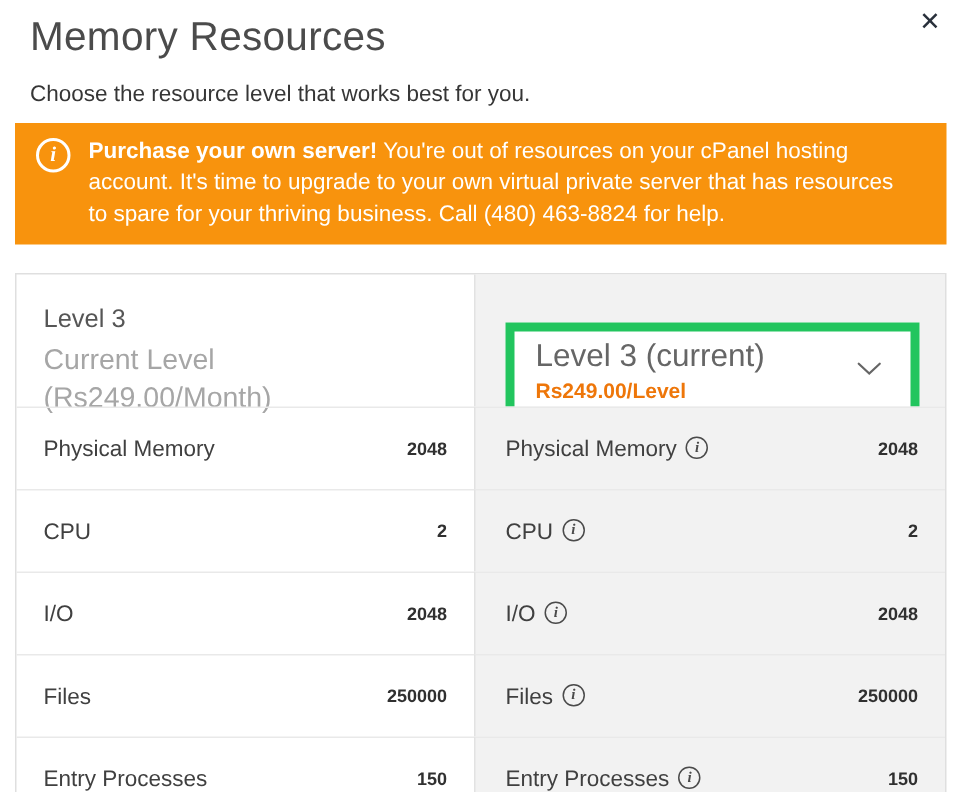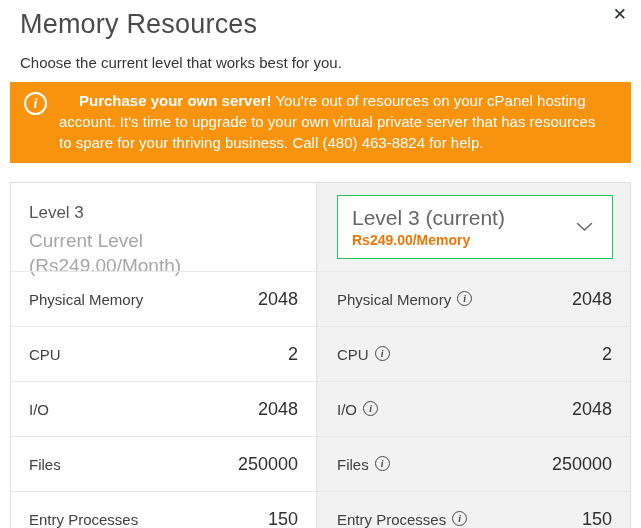--- a/index.html
+++ b/index.html
@@ -58,21 +58,21 @@
     font-family: "Liberation Serif", serif;
     font-style: italic;
     font-weight: bold;
     font-size: 14px;
     margin: 2px 12px 0 0;
   }
   .callout-text {
     font-size: 15px;
     line-height: 21px;
   }
-  .callout-text b { font-weight: bold; margin-left: 20px; }
+  .callout-text b { font-weight: bold; }
   
   .resource-table {
     margin: 19px 10px 0 10px;
     width: 621px;
     border: 1px solid #dfdfdf;
     display: grid;
     grid-template-columns: 305px 1fr;
     background: #ffffff;
   }
   .cell { border-top: 1px solid #e9e9e9; }
@@ -81,40 +81,41 @@
     border-left: 1px solid #e2e2e2;
   }
   .hcell { border-top: none; }
   .hcell.left { padding: 15px 18px 0 18px; height: 88px; }
   .level-name { font-size: 17px; color: #565656; line-height: 30px; font-weight: 300; }
   .level-sub  { font-size: 19px; color: #a6a6a6; line-height: 25px; font-weight: 300; }
   .hcell.right { padding: 12px 17px 12px 20px; height: 88px; }
   .dropdown {
     height: 100%;
     background: #ffffff;
-    border: 1px solid #22c55e;
+    border: 6px solid #22c55e;
     display: flex;
     align-items: center;
     justify-content: space-between;
     padding: 0 19px 0 14px;
     cursor: pointer;
+    margin-top: 20px;
   }
   .dd-level { font-size: 21px; color: #666666; line-height: 26px; font-weight: 300; }
   .dd-price { font-size: 14px; color: #ee7609; line-height: 18px; font-weight: bold; }
   .chevron { flex: 0 0 auto; margin-left: 8px; }
   .drow {
     height: 55px;
     display: flex;
     align-items: center;
     justify-content: space-between;
     padding: 5px 18px;
   }
   .drow.right { padding-left: 20px; }
   .rlabel { font-size: 15px; color: #404040; display: flex; align-items: center; }
-  .rvalue { font-size: 18px; color: #303030; }
+  .rvalue { font-size: 12px; color: #303030; font-weight: bold; }
   .info-icon {
     display: inline-flex;
     width: 15px;
     height: 15px;
     border: 1px solid #4a4a4a;
     border-radius: 50%;
     align-items: center;
     justify-content: center;
     font-family: "Liberation Serif", serif;
     font-style: italic;
@@ -128,38 +129,38 @@
 </head>
 <body>
 
 <div class="modal">
 
   <div class="modal-top">
     <div class="page-title">Memory Resources</div>
     <button class="close-btn">✕</button>
   </div>
 
-  <div class="subtitle">Choose the current level that works best for you.</div>
+  <div class="subtitle">Choose the resource level that works best for you.</div>
 
   <div class="callout">
     <span class="callout-icon">i</span>
     <div class="callout-text"><b>Purchase your own server!</b><span> You're out of resources on your cPanel hosting account. It's time to upgrade to your own virtual private server that has resources to spare for your thriving business. Call (480) 463-8824 for help.</span></div>
   </div>
 
   <div class="resource-table">
 
     <div class="cell hcell left">
       <div class="level-name">Level 3</div>
       <div class="level-sub">Current Level (Rs249.00/Month)</div>
     </div>
     <div class="cell hcell right">
       <div class="dropdown">
         <div>
           <div class="dd-level">Level 3 (current)</div>
-          <div class="dd-price">Rs249.00/Memory</div>
+          <div class="dd-price">Rs249.00/Level</div>
         </div>
         <span class="chevron">
           <svg width="17" height="10" viewBox="0 0 17 10">
               <path d="M1.5 1.5 L8.5 8 L15.5 1.5" stroke="#666666" stroke-width="1.5" fill="none" stroke-linecap="round"></path>
             </svg>
         </span>
       </div>
     </div>
 
     <div class="cell drow left">

